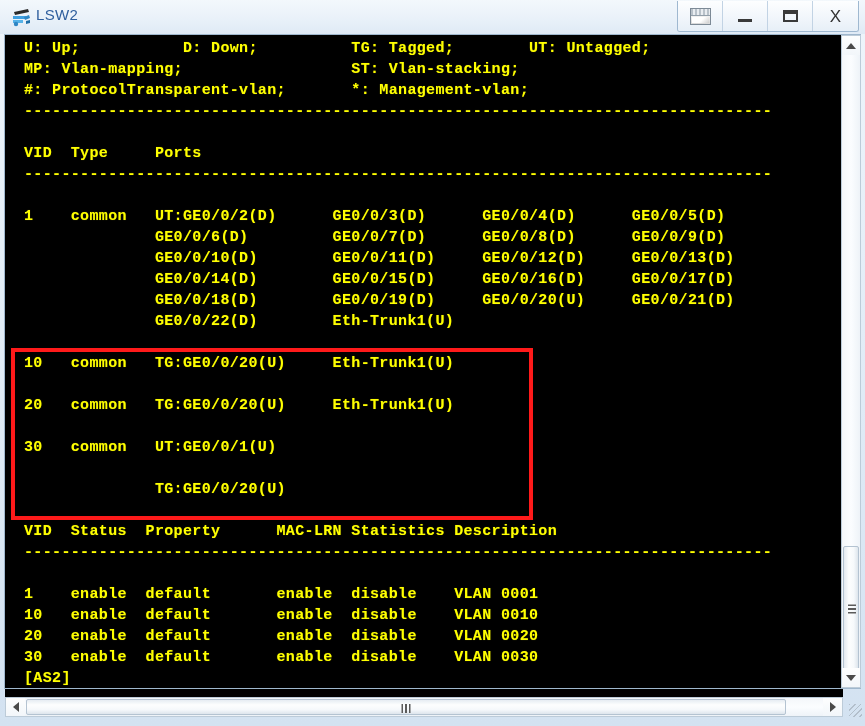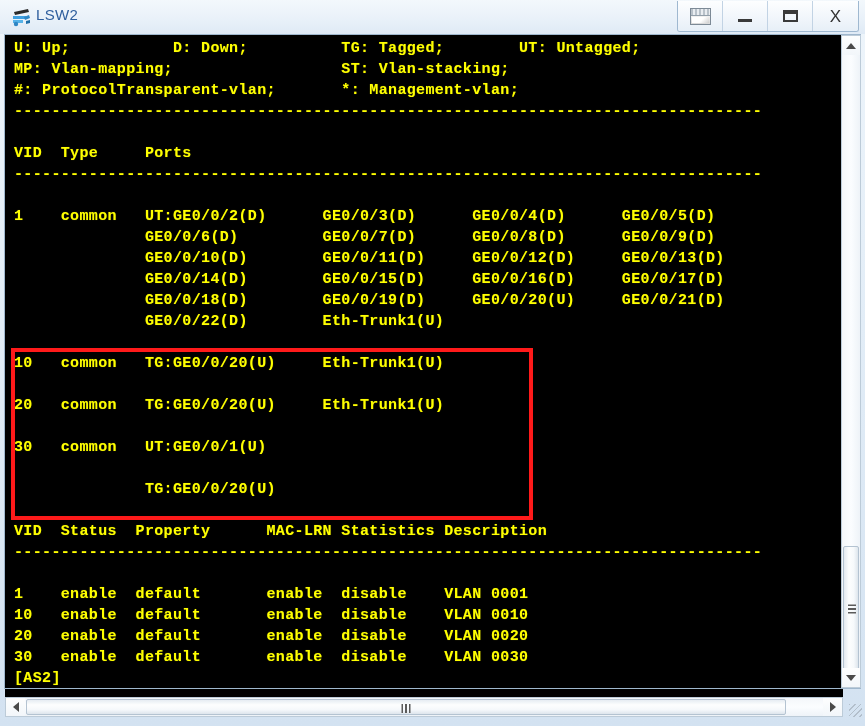--- a/index.html
+++ b/index.html
@@ -80,21 +80,21 @@
     border: 1px solid #9fb7cd;
     border-right: none;
   }
   .console {
     position: absolute; left: 5px; top: 35px;
     width: 833px; height: 653px;
     background: #000000;
     overflow: hidden;
   }
   .term {
-    position: absolute; left: 9px; top: 3px;
+    position: absolute; left: 19px; top: 3px;
     color: #ffff00;
     font-family: "Liberation Mono", "DejaVu Sans Mono", monospace;
     font-size: 15px;
     line-height: 21px;
     white-space: pre;
     letter-spacing: 0.35px;
     font-weight: bold;
     text-shadow: 0 0 1px rgba(255,255,0,.35);
   }
 

